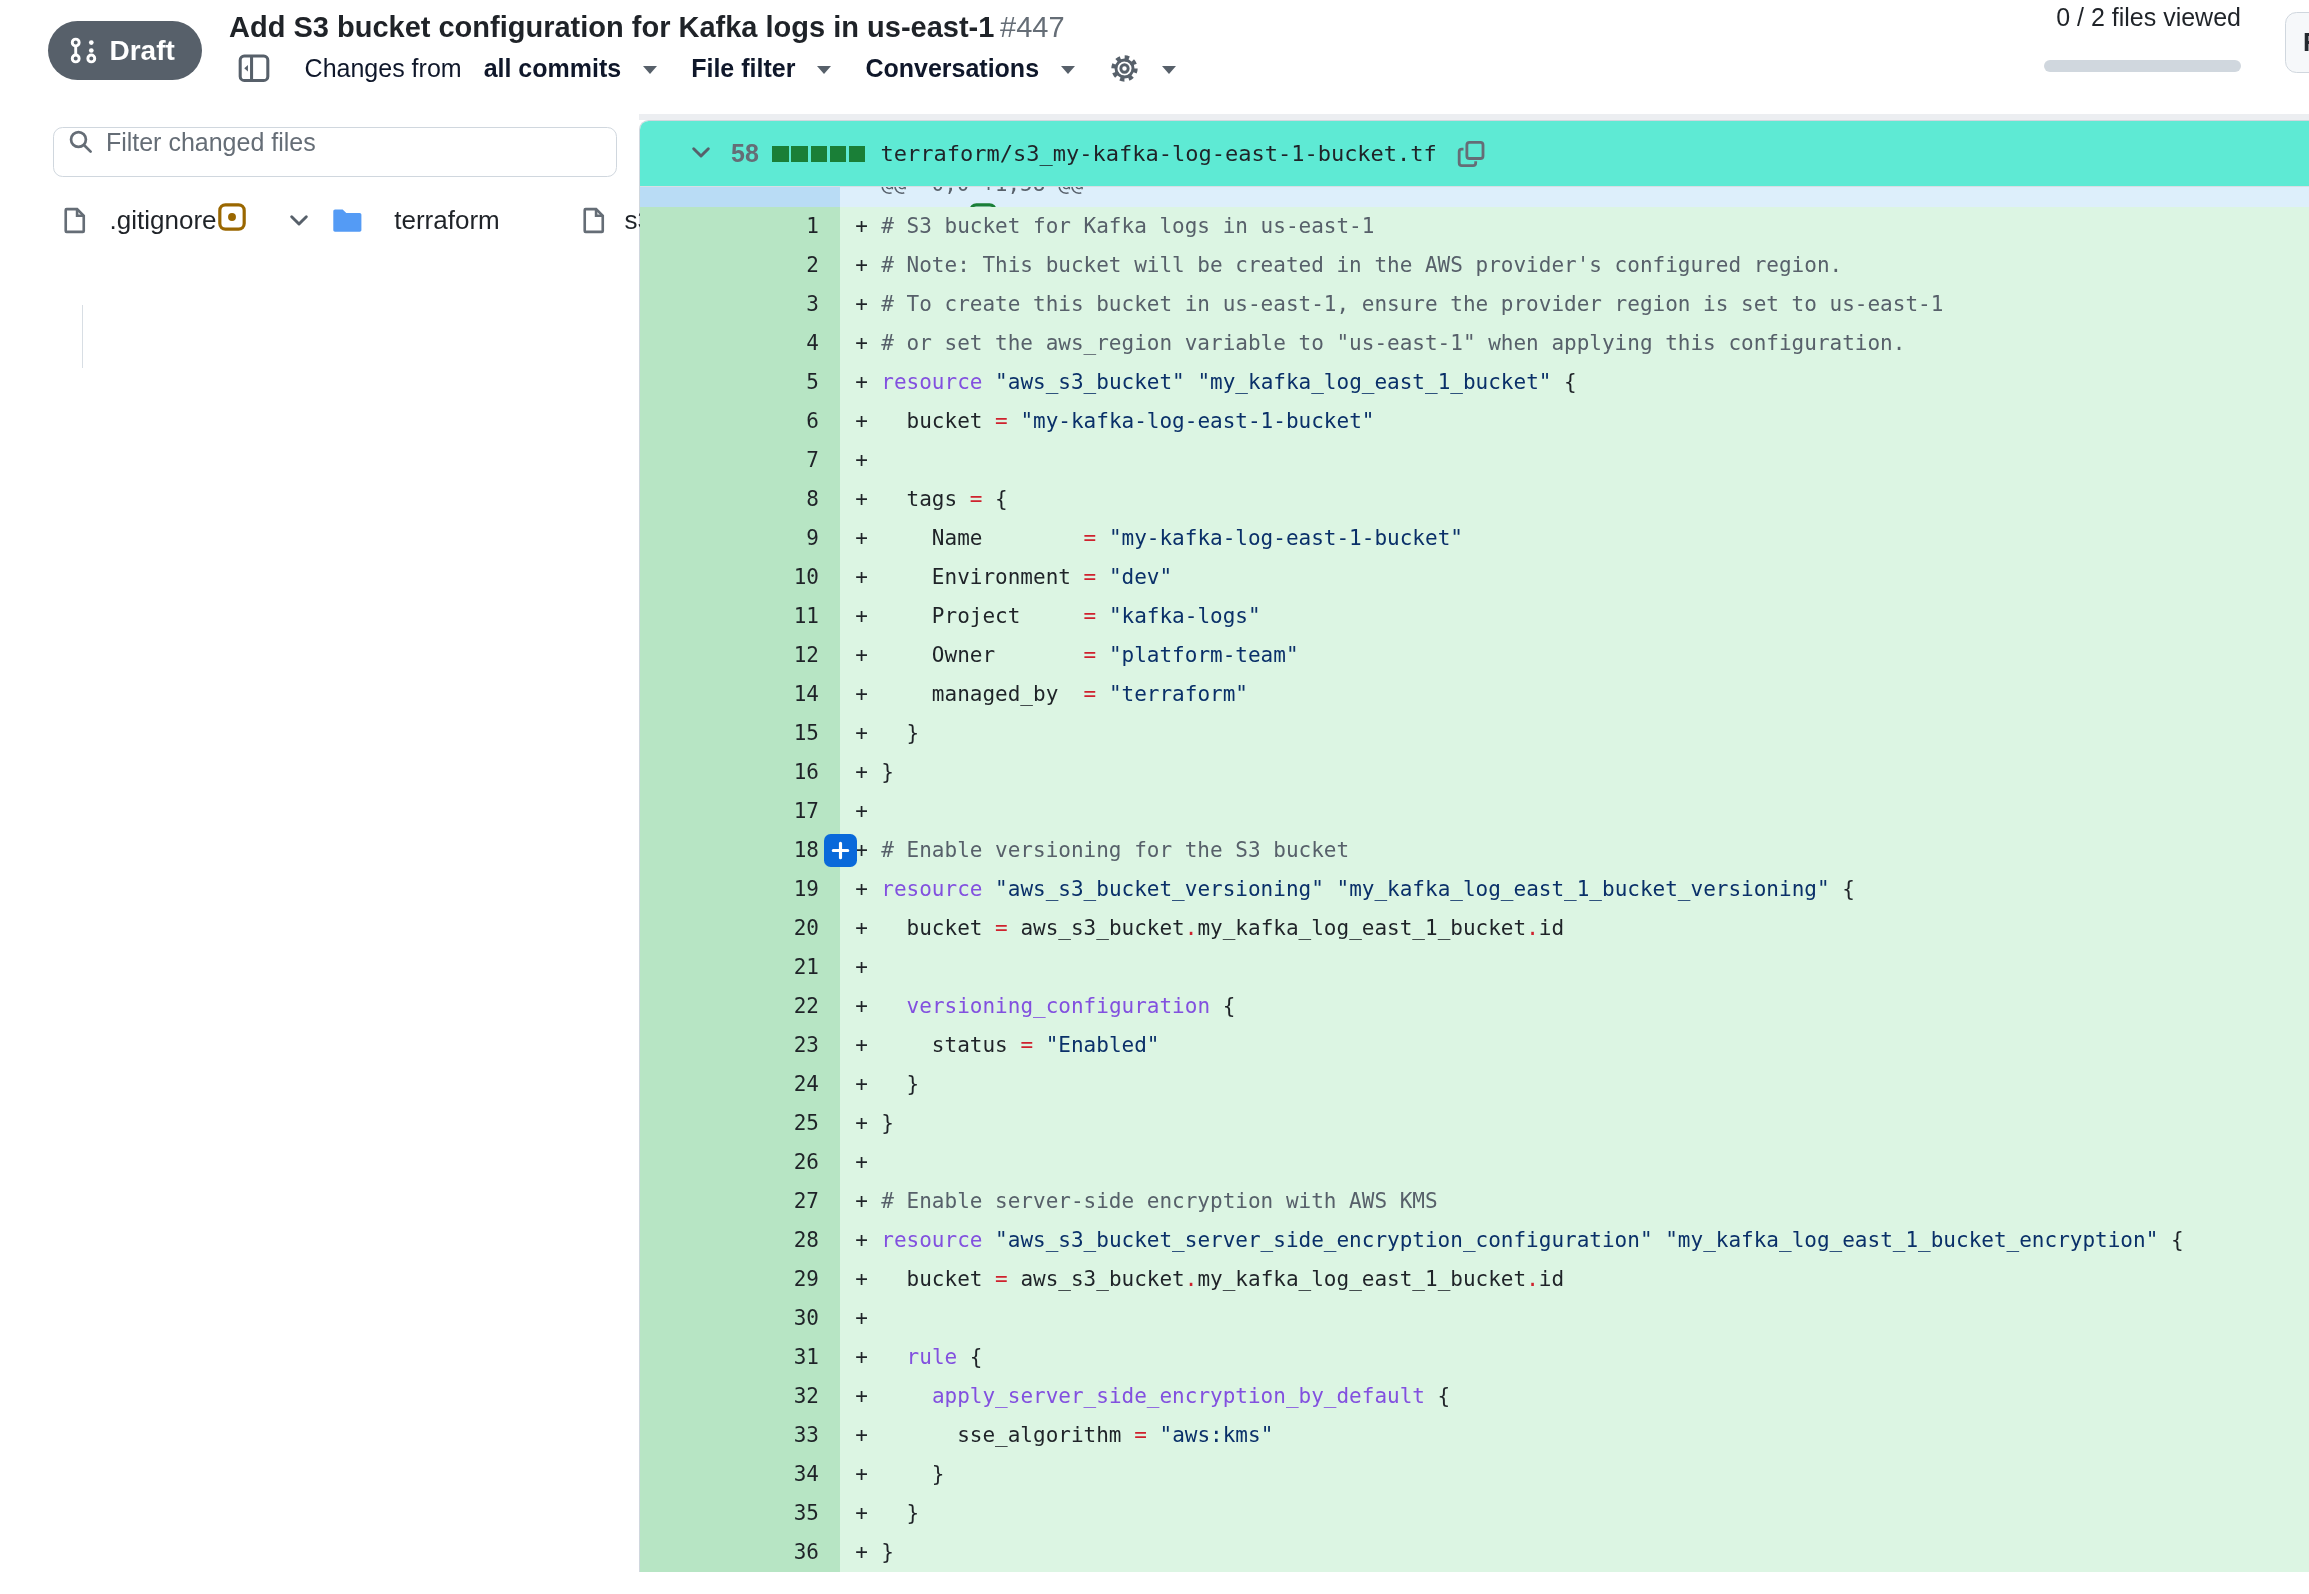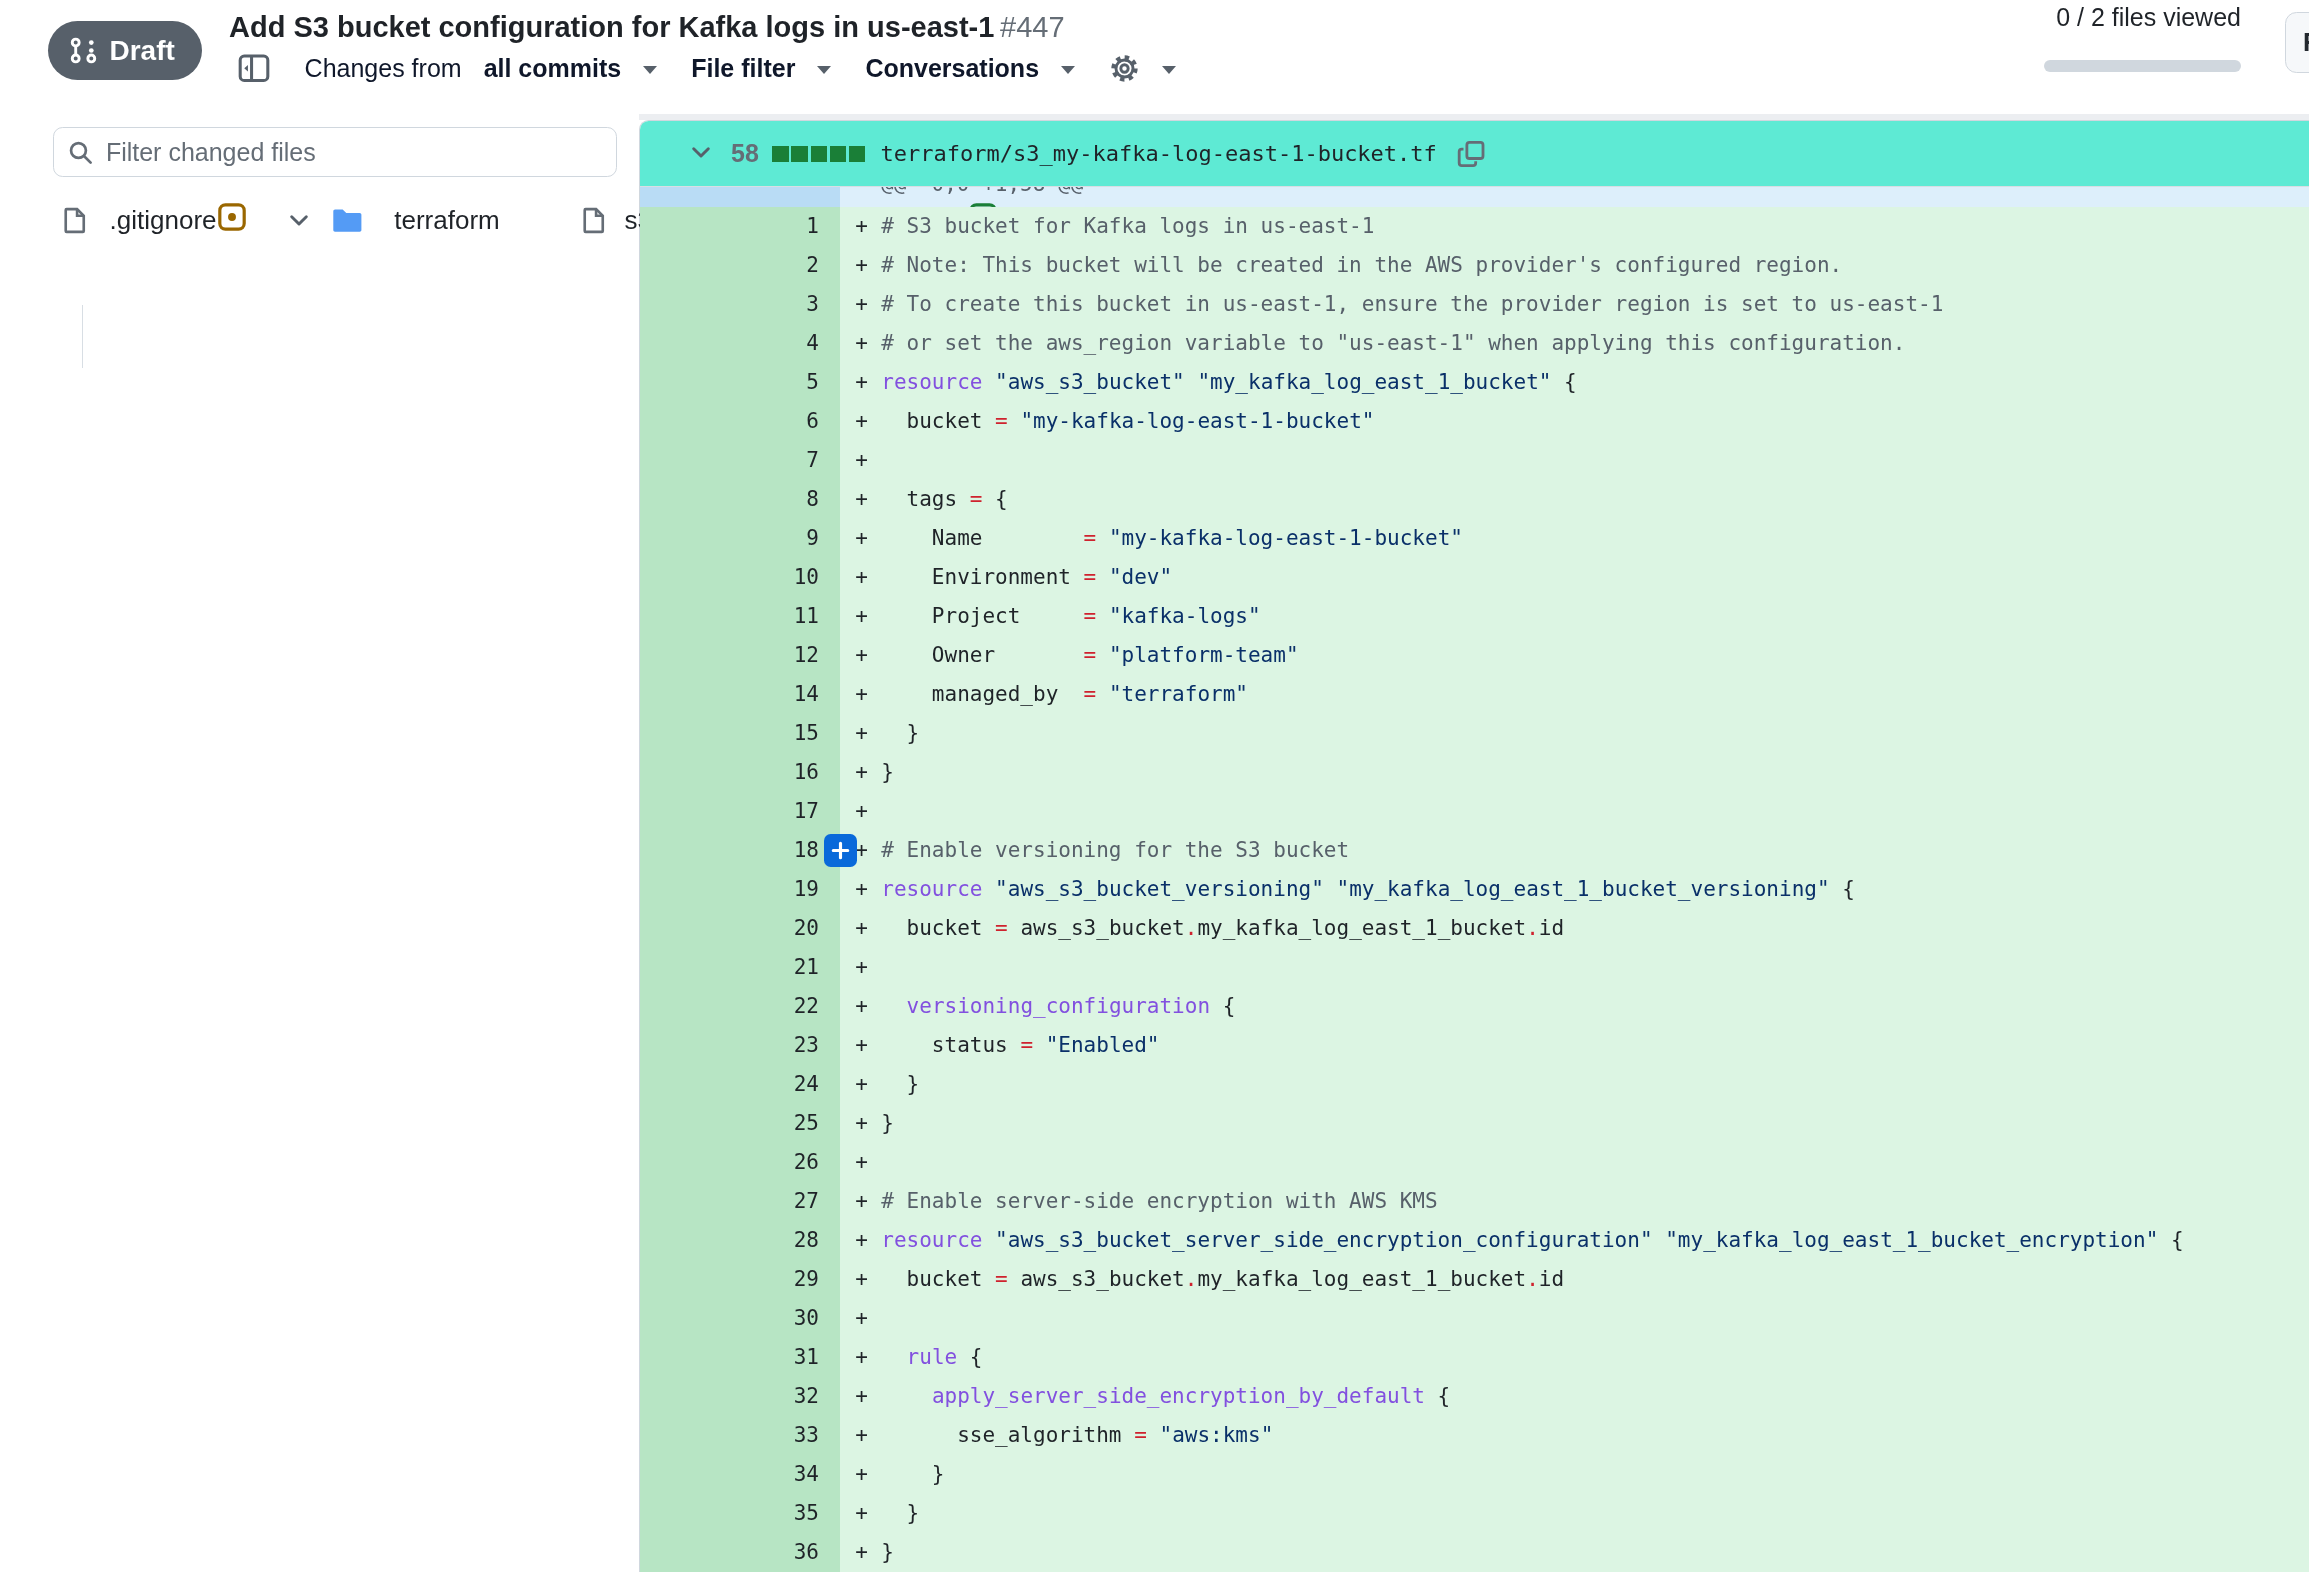--- a/index.html
+++ b/index.html
@@ -28,21 +28,21 @@
     background:#f6f8fa; border:1.9px solid #d0d7de; border-radius:11.5px; font-size:26px;
     font-weight:700; color:#24292f; text-align:left; padding-left:17px;
     font-family:"Liberation Sans", sans-serif; }
 
   
   .content { display:flex; height:1484px; }
 
   
   .sidebar { width:639px; flex-shrink:0; padding:17px 0 0 53px; }
   .filter-box { width:564px; height:50px; border:1.9px solid #d0d7de; border-radius:9.6px;
-    display:flex; align-items:center; padding:0 13.4px; gap:11.5px; background:#fff; }
+    display:flex; align-items:flex-start; padding:0 13.4px; gap:11.5px; background:#fff; }
   .filter-box input { border:none; outline:none; flex:1; font-size:25px; color:#1f2328;
     font-family:"Liberation Sans", sans-serif; background:transparent; }
   .filter-box input::placeholder { color:#656d76; }
   .tree { margin-top:16.3px; position:relative; display:flex; flex-direction:row; gap:4.8px; width:564px; }
   .tree-row { height:54px; display:flex; align-items:center; font-size:26px; color:#1f2328; cursor:pointer; }
   .tree-row .label { white-space:nowrap; overflow:hidden; }
   .row-file1 { padding-left:7.6px; }
   .row-file1 .label { margin-left:21px; }
   .row-folder { padding-left:13.4px; }
   .row-folder .folder-ic { margin-left:19px; }

